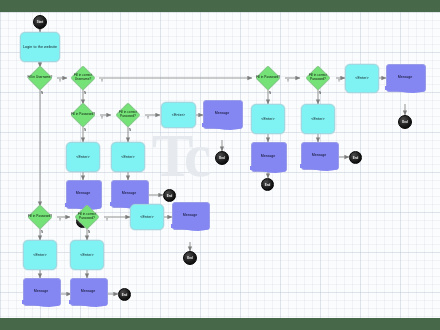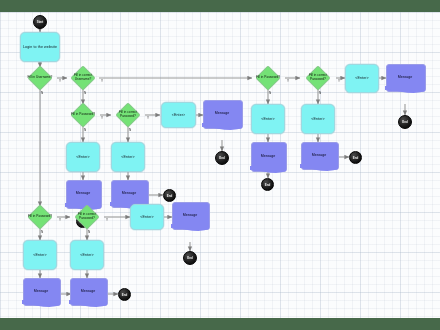--- a/index.html
+++ b/index.html
@@ -79,20 +79,21 @@
     font-family:"Liberation Sans", sans-serif;
   }
 </style>
 </head>
 <body>
 
 <div id="stage">
 
   <div class="canvas">
 
+    <div class="watermark">Tc</div>
 
     <svg class="wires" viewBox="0 0 440 306" preserveAspectRatio="none">
       <defs>
         <marker id="ah" markerWidth="5" markerHeight="5" refX="4.2" refY="2" orient="auto">
           <path d="M0,0 L4.4,2 L0,4 z" fill="#7d7d7d"></path>
         </marker>
       </defs>
       <g stroke="#9a9a9a" stroke-width="1.1" fill="none" marker-end="url(#ah)">
 
         <path d="M40,13 L40,20"></path>

